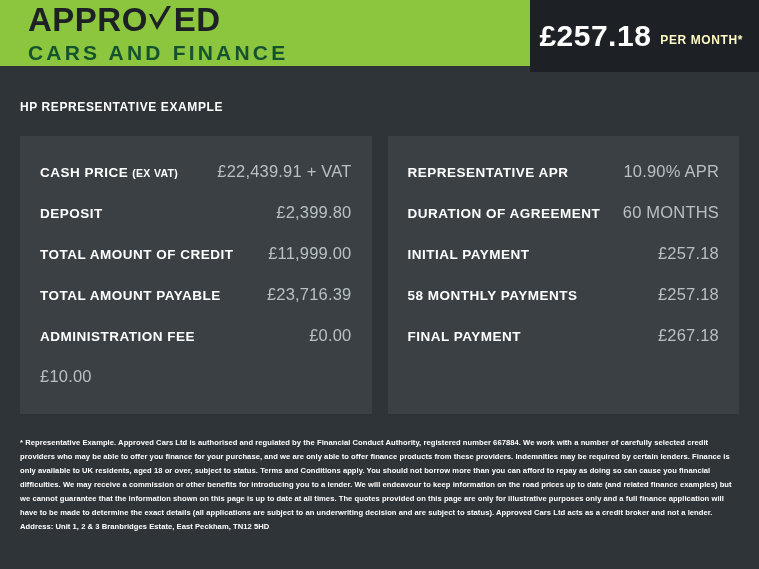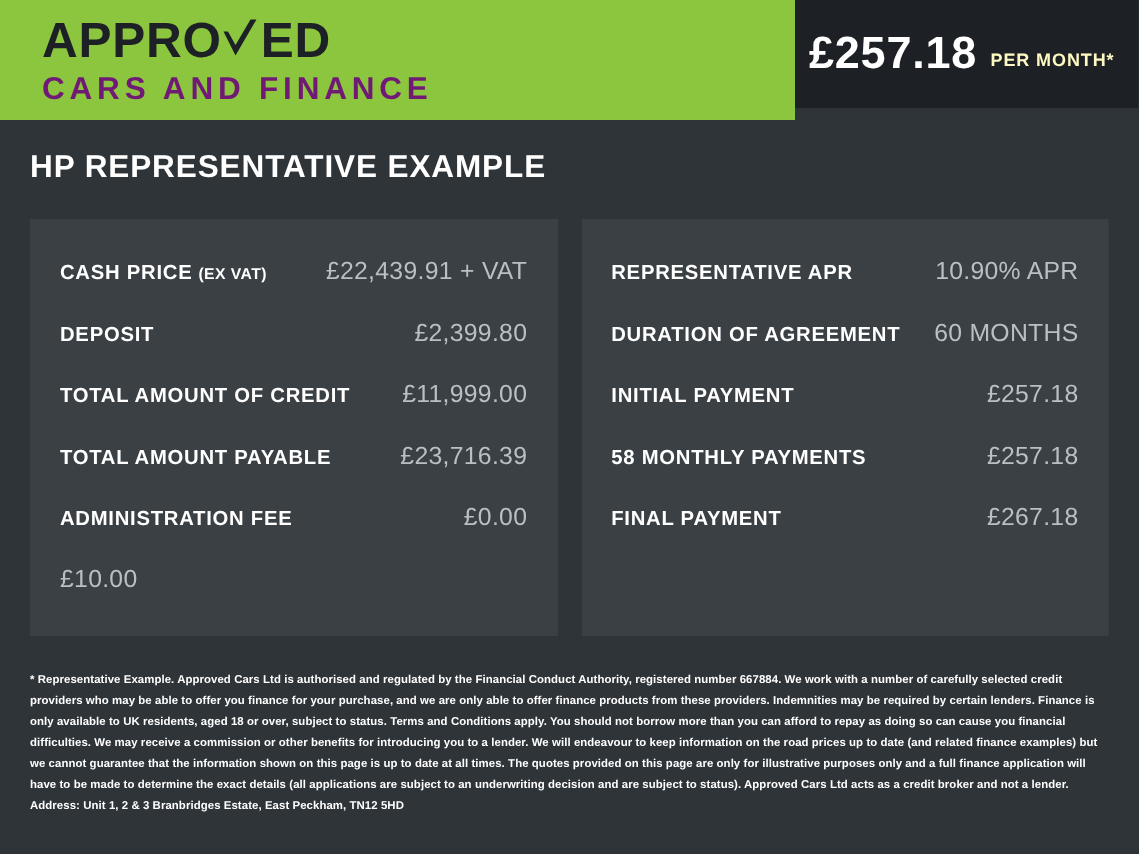--- a/index.html
+++ b/index.html
@@ -18,21 +18,21 @@
 
   
   .header {
     display: flex;
     width: 100%;
     height: 72px;
   }
   .brand {
     background: #8cc63e;
     width: 530px;
-    height: 80px;
+    height: 66px;
     display: flex;
     flex-direction: column;
     justify-content: center;
     padding-left: 28px;
   }
   .brand-line1 {
     font-size: 33px;
     font-weight: bold;
     color: #1d2125;
     letter-spacing: 0.5px;
@@ -43,21 +43,21 @@
   .brand-line1 .check-wrap {
     position: relative;
     display: inline-block;
     width: 26px;
     height: 33px;
   }
   .brand-line1 .check-wrap svg { position: absolute; left: -1px; top: 2px; }
   .brand-line2 {
     font-size: 21px;
     font-weight: bold;
-    color: #701a75;
+    color: #14532d;
     letter-spacing: 3.2px;
     line-height: 1;
     margin-top: 6px;
   }
   .price-block {
     flex: 1;
     background: #1d2125;
     height: 72px;
     display: flex;
     align-items: center;
@@ -75,21 +75,21 @@
     font-size: 12px;
     font-weight: bold;
     letter-spacing: 0.6px;
     margin-left: 9px;
     margin-top: 7px;
   }
 
   
   .section-title {
     color: #ffffff;
-    font-size: 21px;
+    font-size: 12px;
     font-weight: bold;
     letter-spacing: 0.6px;
     padding: 28px 0 0 20px;
   }
 
   
   .panels {
     display: flex;
     gap: 16px;
     padding: 22px 20px 0 20px;

